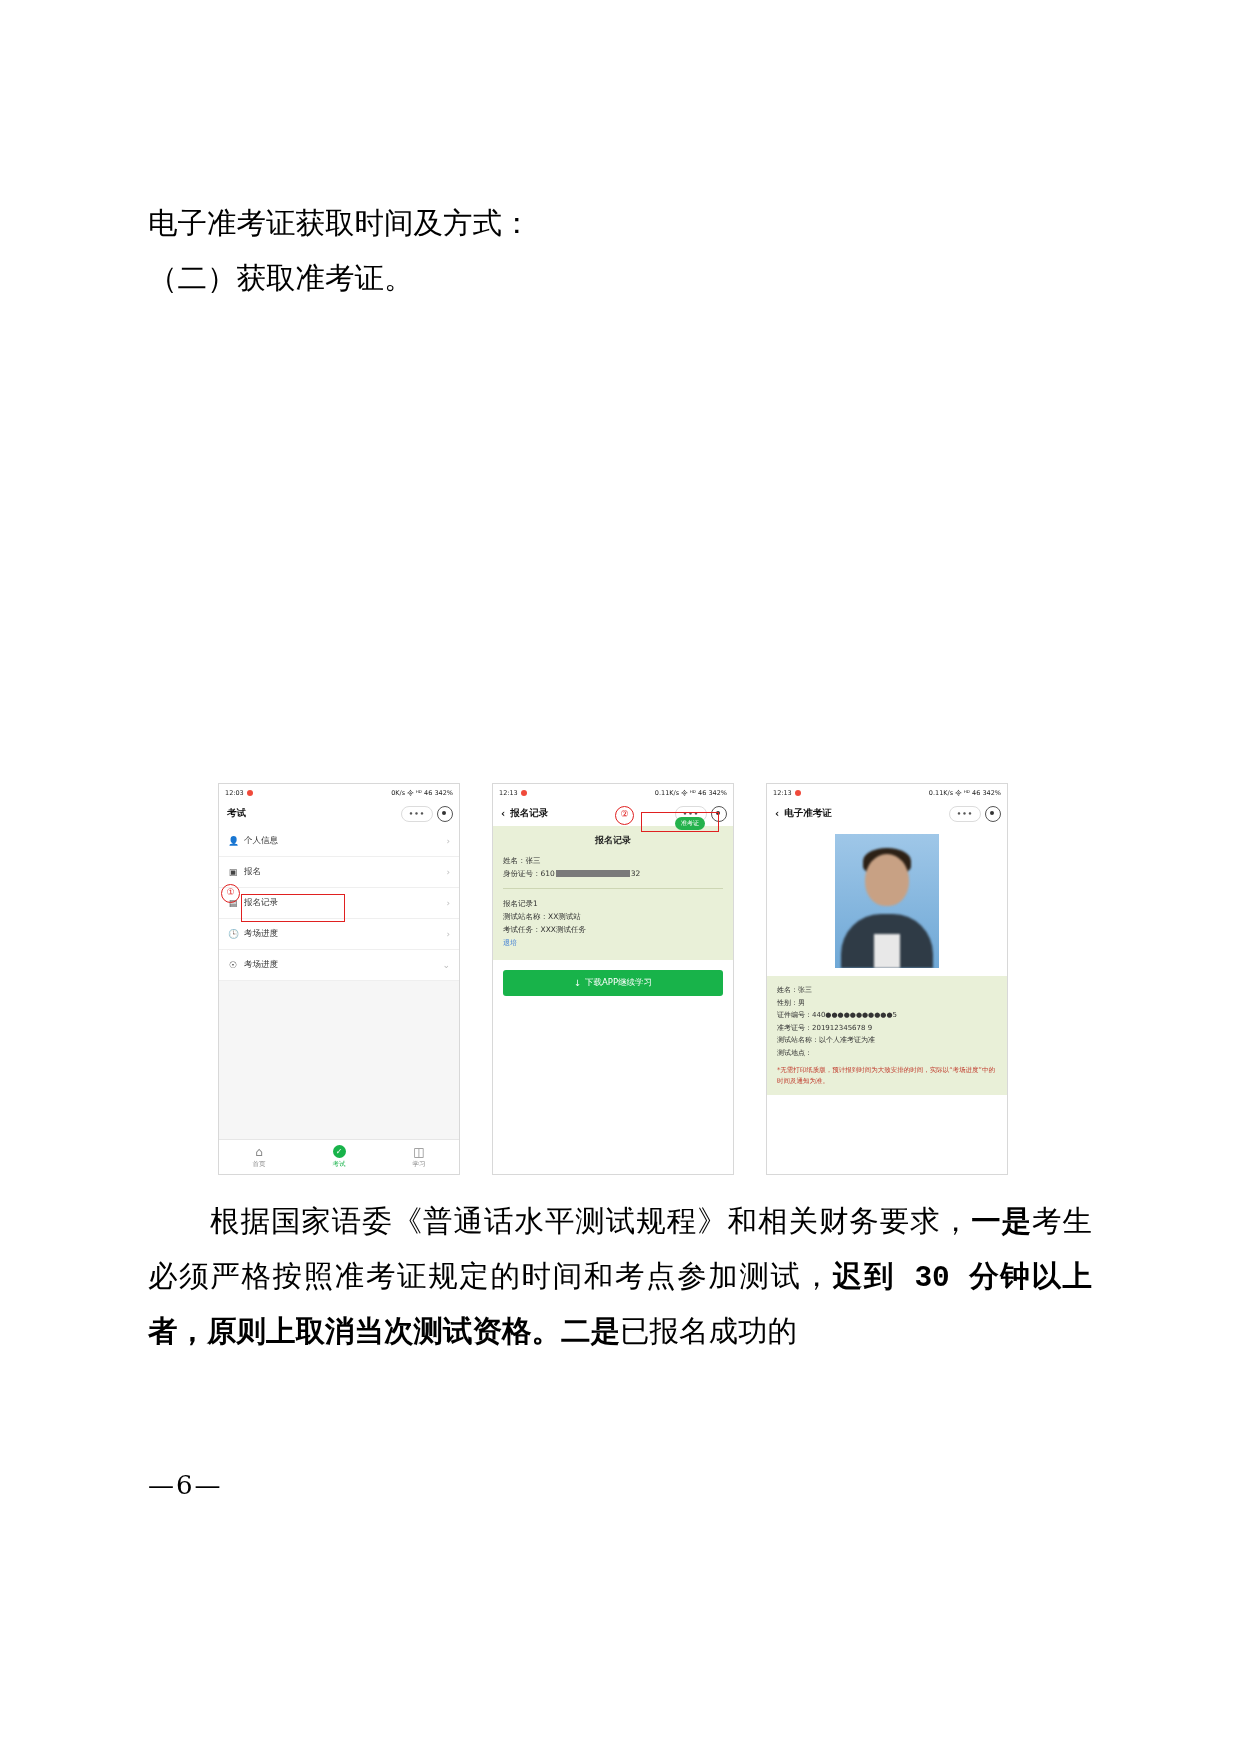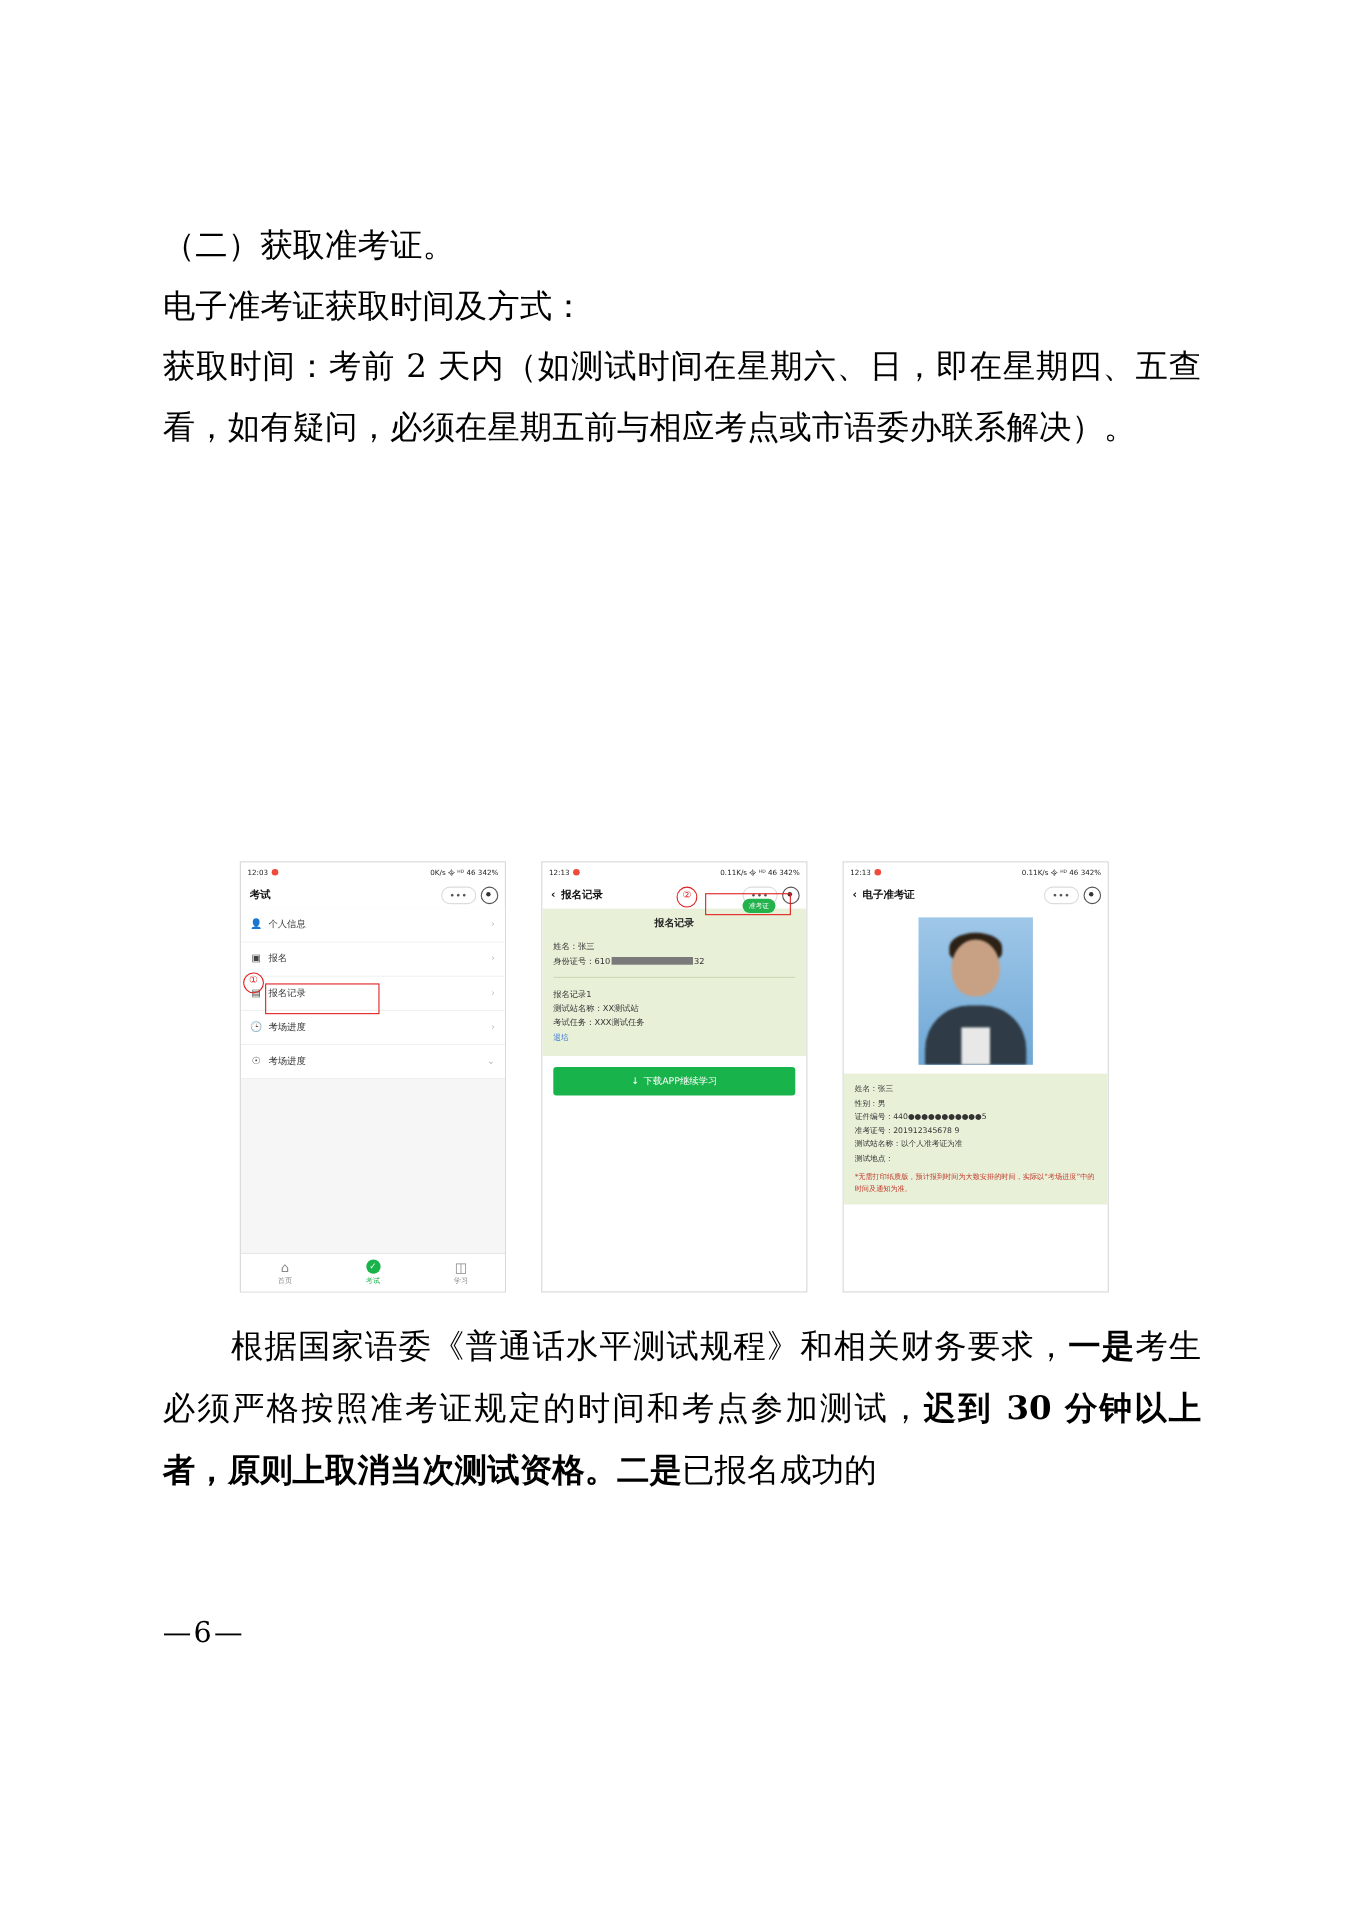--- a/index.html
+++ b/index.html
@@ -317,32 +317,32 @@
   }
   .after-text {
     position: absolute;
     left: 148px;
     top: 1196px;
     width: 944px;
     font-size: 29.5px;
     line-height: 55px;
     text-align: justify;
     text-justify: inter-ideograph;
+    font-family: Liberation Mono, monospace;
   }
   .after-text p { margin: 0; }
 </style>
 </head>
 <body>
 
 <div class="page">
 
   <div class="body-text">
+    <p class="indent2">电子准考证获取时间及方式：</p>
     <p class="indent2">（二）获取准考证。</p>
-    <p class="indent2">电子准考证获取时间及方式：</p>
-    <p class="indent2">获取时间：考前 2 天内（如测试时间在星期六、日，即在星期四、五查看，如有疑问，必须在星期五前与相应考点或市语委办联系解决）。</p>
   </div>
 
   <div class="shots">
 
     <div class="phone">
       <div class="statusbar">
         <span class="left">
           <span>12:03</span>
           <span class="dot-red"></span>
         </span>

